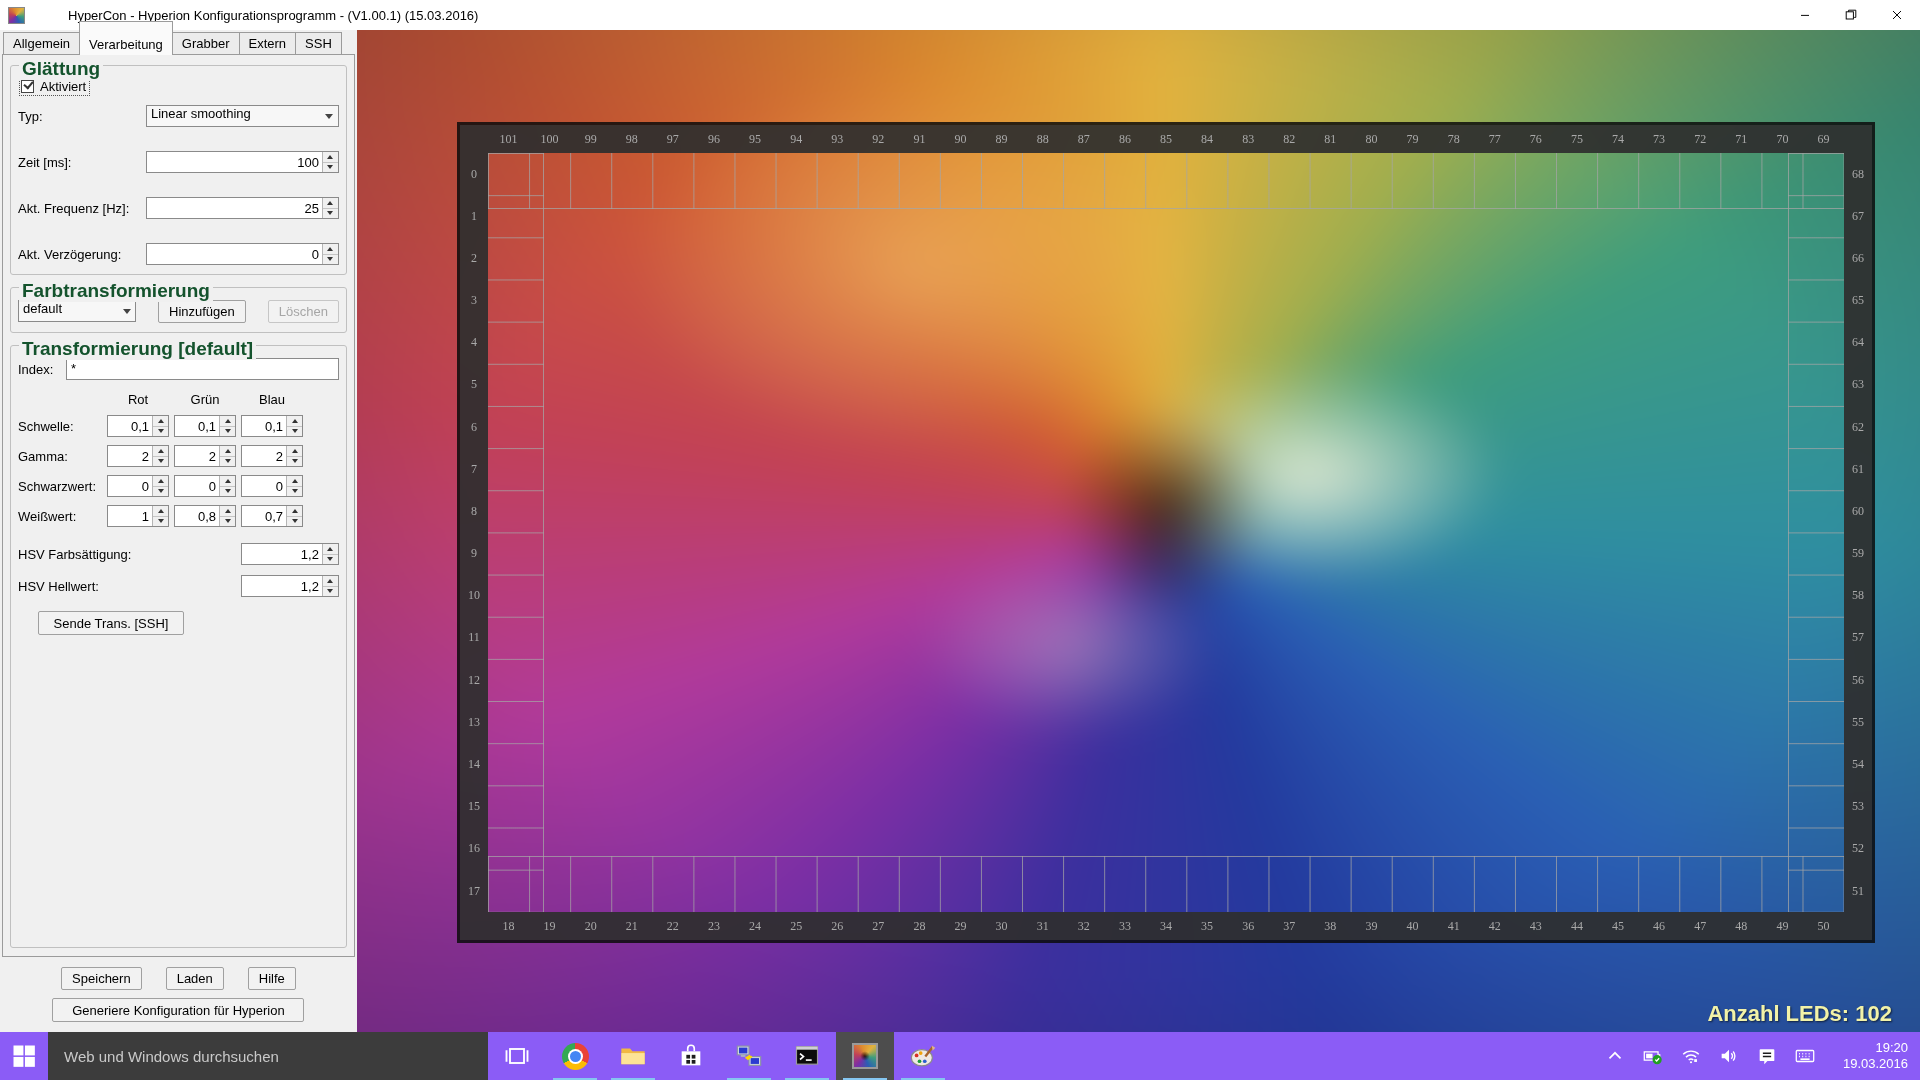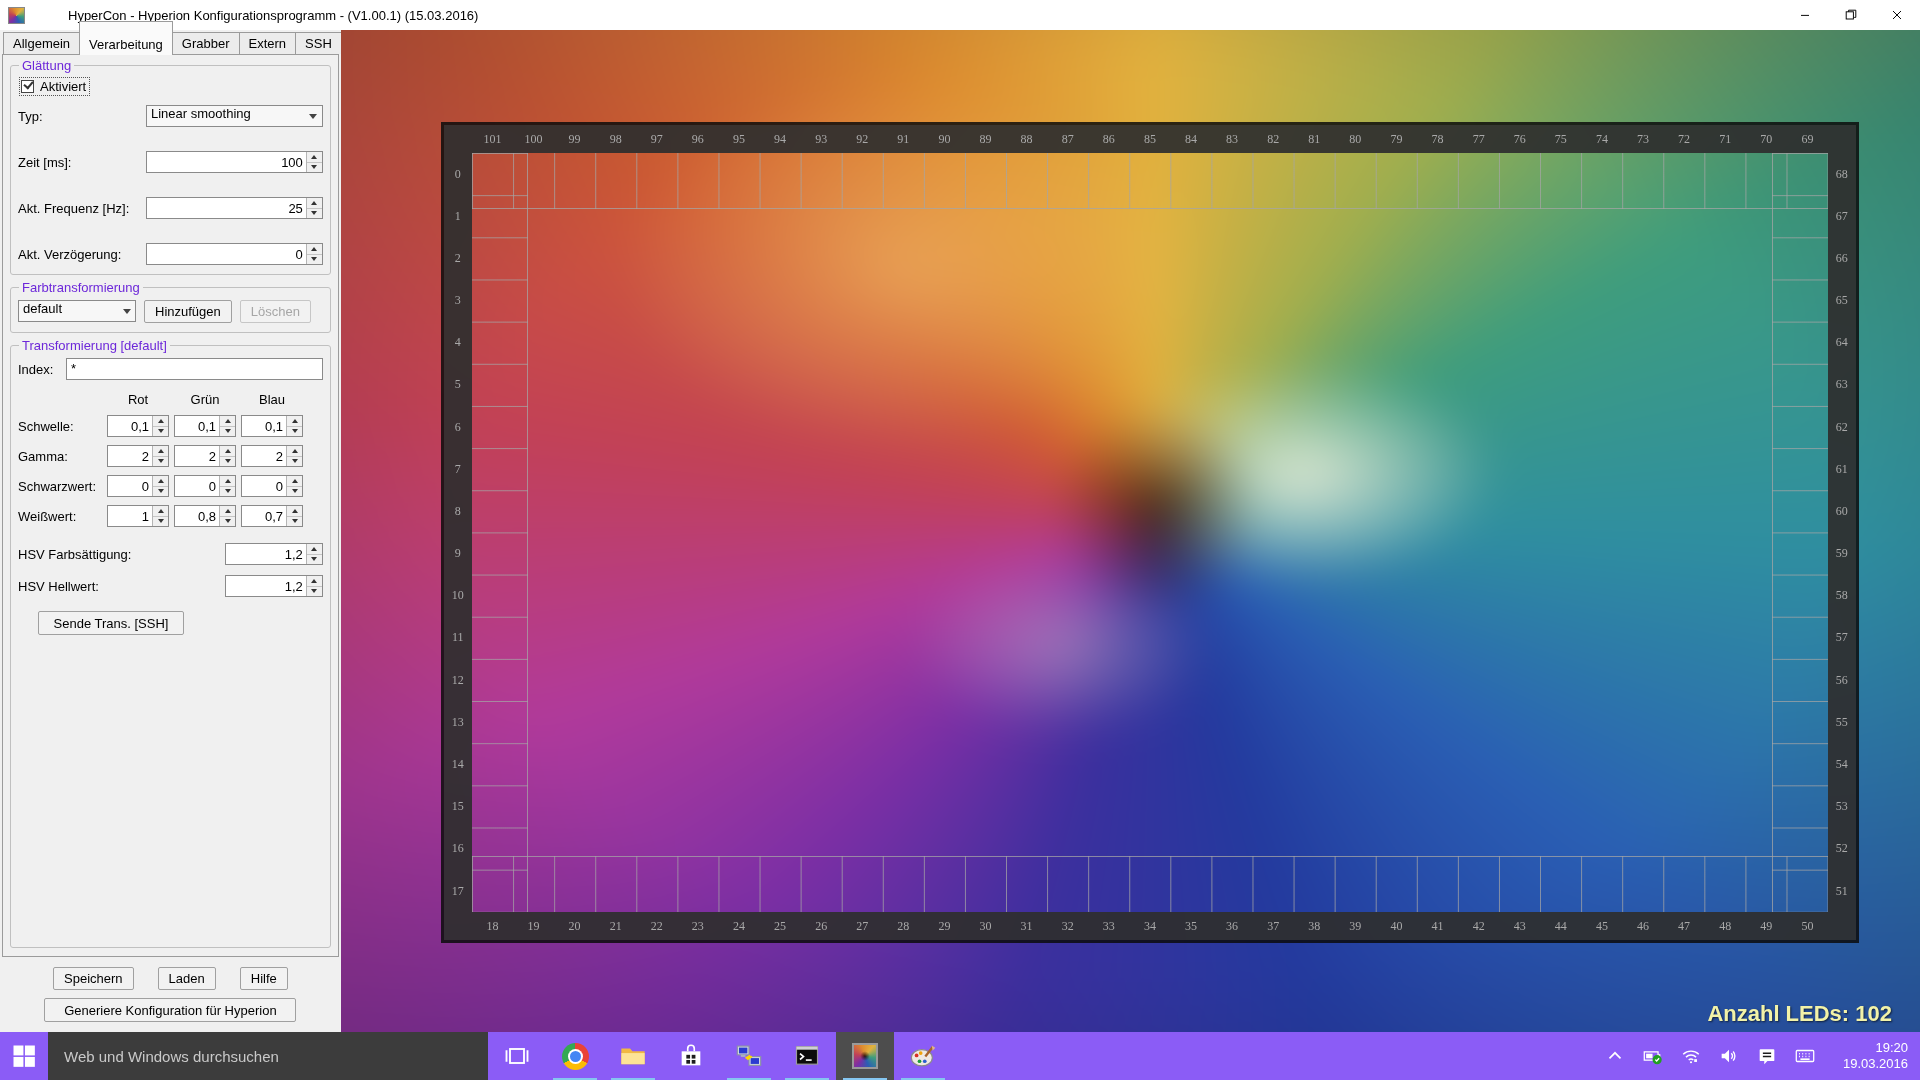--- a/index.html
+++ b/index.html
@@ -23,21 +23,21 @@
 
   .tabbar { height:24px; display:flex; align-items:flex-end; padding-left:3px; }
   .tab { font-size:13px; padding:3px 9px; border:1px solid #9b9b9b; border-bottom:none;
     background:#ececec; margin-right:-1px; color:#000; position:relative; }
   .tab.active { background:#fafafa; padding-top:15px; z-index:3; margin-bottom:-1px; }
 
   .tab-pane { height:903px; margin:0 2px; border:1px solid #9b9b9b; background:#f0f0f0;
     padding:10px 7px 8px 7px; display:flex; flex-direction:column; position:relative; z-index:2; }
 
   .groupbox { border:1px solid #c0c0c0; border-radius:3px; position:relative; padding:12px 7px 9px 7px; margin-bottom:12px; }
-  .gb-title { position:absolute; top:-8px; left:8px; background:#f0f0f0; padding:0 3px; font-size:13px; color:#6d28d9; }
+  .gb-title { position:absolute; top:-8px; left:8px; background:#f0f0f0; padding:0 3px; font-size:19px; color:#14532d;font-weight:bold; }
 
   .check-row { display:flex; align-items:center; margin:0 0 10px 2px; width:max-content;
     outline:1px dotted #555; padding:1px 3px 1px 1px; }
   .checkbox { width:13px; height:13px; border:1px solid #444; background:#fff; position:relative; margin-right:6px; }
   .checkbox.checked::after { content:''; position:absolute; left:2px; top:0px; width:7px; height:4px;
     border-left:2px solid #333; border-bottom:2px solid #333; transform:rotate(-50deg); }
   .check-label { font-size:13px; }
 
   .form-grid { display:grid; grid-template-columns:124px 1fr; gap:24px 4px; align-items:center; }
   .form-label { font-size:13px; color:#000; white-space:nowrap; }
@@ -48,21 +48,21 @@
   .combo-arrow::after { content:''; border:4px solid transparent; border-top:5px solid #444; margin-top:4px; }
 
   .spin { height:22px; border:1px solid #8a8a8a; background:#fff; display:flex; }
   .spin-val { flex:1; font-size:13px; text-align:right; padding:3px 3px 0 0; }
   .arrows { width:16px; display:flex; flex-direction:column; border-left:1px solid #b5b5b5; background:#f0f0f0; }
   .arrow { flex:1; display:flex; align-items:center; justify-content:center; }
   .arrow.up { border-bottom:1px solid #c5c5c5; }
   .arrow.up::after { content:''; border:3px solid transparent; border-bottom:4px solid #333; margin-top:-3px; }
   .arrow.down::after { content:''; border:3px solid transparent; border-top:4px solid #333; margin-bottom:-3px; }
 
-  .farb-row { display:flex; gap:8px; }
+  .farb-row { display:flex; gap:22px; }
   .farb-row .combo { width:118px; }
   .btn { height:23px; font-size:13px; font-family:inherit; background:#f2f2f2; border:1px solid #a0a0a0;
     border-radius:2px; padding:0 10px; color:#000; }
   .btn.disabled { color:#a6a6a6; border-color:#c6c6c6; }
 
   .groupbox.transform { flex:1; margin-bottom:0; }
   .index-row { display:grid; grid-template-columns:44px 1fr; gap:4px; align-items:center; margin-bottom:12px; }
   .text-input { height:22px; border:1px solid #8a8a8a; background:#fff; font-size:13px; padding:2px 4px 0 4px; }
 
   .rgb-table { display:grid; grid-template-columns:84px 62px 62px 62px; gap:8px 5px; align-items:center; margin-bottom:16px; }

